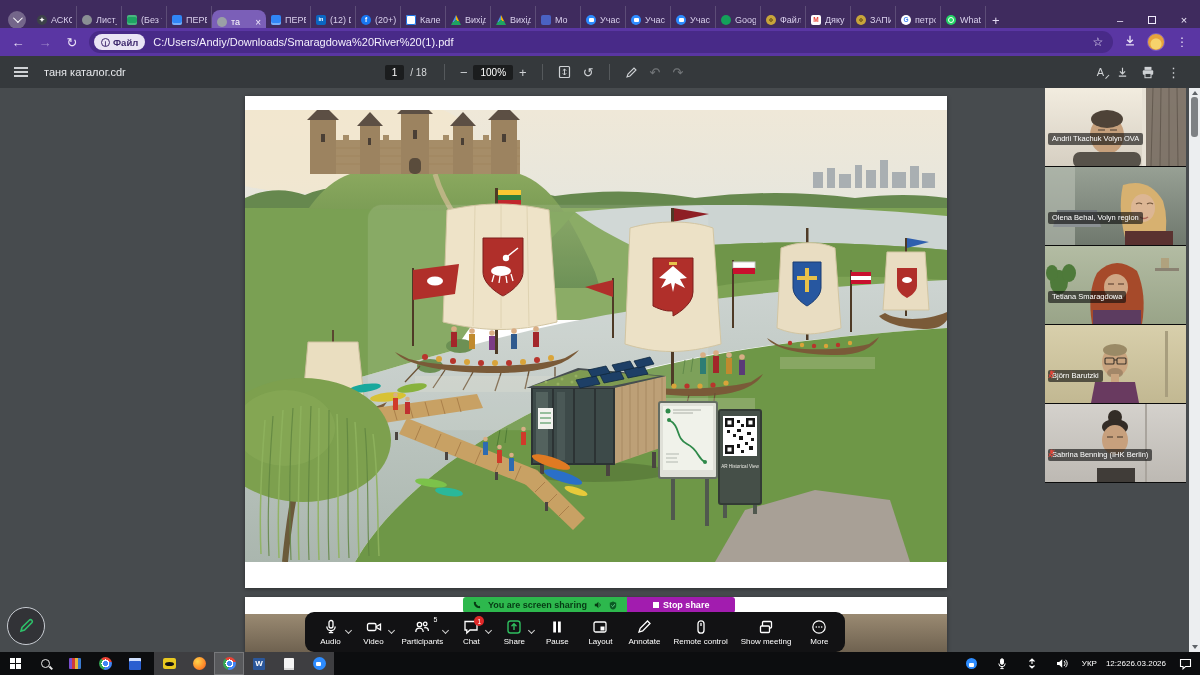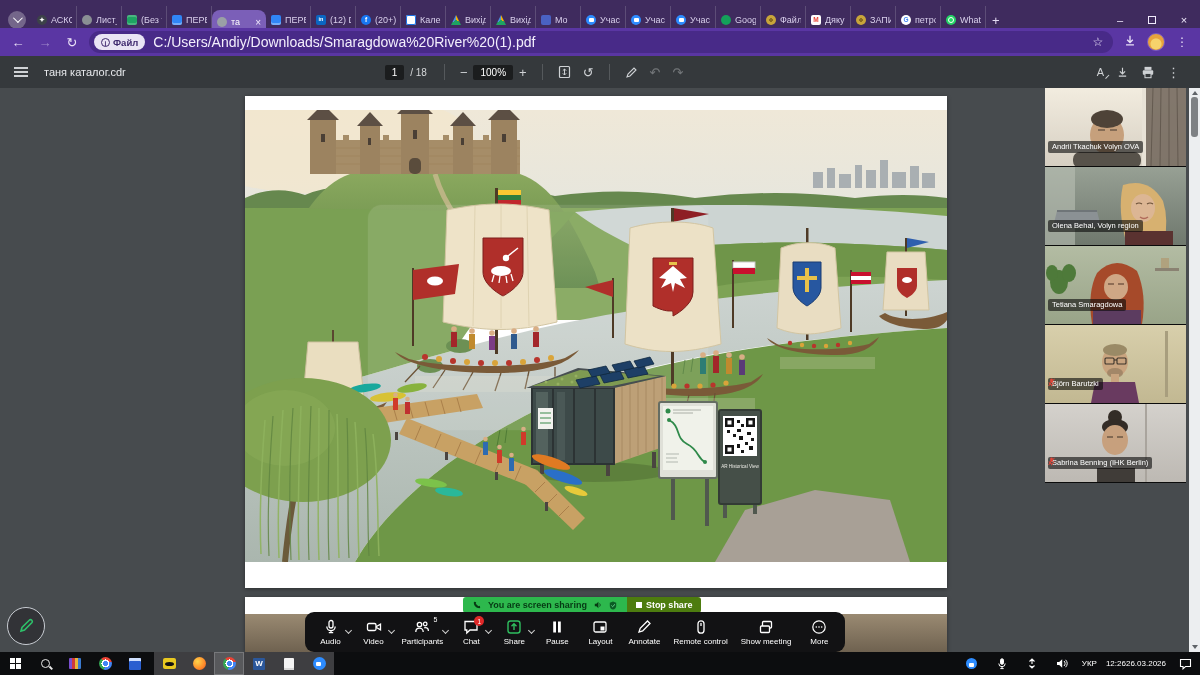--- a/index.html
+++ b/index.html
@@ -38,21 +38,21 @@
   .winbtn{width:32px;height:28px;display:flex;align-items:center;justify-content:center;color:#f0eafc;font-size:11px;}
   .winbtn .maxbox{width:8px;height:8px;border:1px solid #f0eafc;}
 
   
   .navbar{position:absolute;left:0;top:28px;width:1200px;height:28px;background:#5a36a3;display:flex;align-items:center;padding:0 8px;gap:7px;}
   .navbtn{color:#e9e1f7;font-size:13px;width:20px;text-align:center;flex:none;}
   .navbtn.dim{opacity:.45;}
   .omnibox{flex:1;min-width:0;height:22px;background:#482a88;border-radius:11px;display:flex;align-items:center;gap:8px;padding:0 5px 0 5px;justify-content:space-between;}
   .chip{flex:none;display:flex;align-items:center;gap:3px;background:#e9e4f4;color:#3f2a6e;font-size:9.5px;font-weight:bold;height:16px;padding:0 7px;border-radius:8px;}
   .chip .iic{width:9px;height:9px;border:1px solid #3f2a6e;border-radius:50%;font-size:6.5px;line-height:9px;text-align:center;font-weight:bold;}
-  .url{color:#f3effc;font-size:14px;white-space:nowrap;overflow:hidden;flex:1;}
+  .url{color:#f3effc;font-size:11px;white-space:nowrap;overflow:hidden;flex:1;}
   .navic{color:#e9e1f7;font-size:12px;flex:none;width:20px;text-align:center;}
   .avatar{width:18px;height:18px;border-radius:50%;background:radial-gradient(circle at 50% 62%,#f6d26b 0 5px,#e8a33d 6px);flex:none;border:1px solid #7c5cc0;}
 
   
   .pdfbar{position:absolute;left:0;top:56px;width:1200px;height:32px;background:#35393c;display:flex;align-items:center;padding:0 14px;color:#e8eaed;}
   .burger{width:14px;height:10px;border-top:2px solid #cfd2d5;border-bottom:2px solid #cfd2d5;position:relative;flex:none;}
   .burger::after{content:"";position:absolute;left:0;top:2px;width:14px;height:2px;background:#cfd2d5;}
   .pdftitle{font-size:11px;margin-left:16px;white-space:nowrap;}
   .sp1{flex:1;}
   .sp2{flex:1.55;}
@@ -76,27 +76,27 @@
   .vthumb{position:absolute;left:2px;top:9px;width:7px;height:40px;background:#7e8184;border-radius:3px;}
   .varr{position:absolute;left:2.5px;width:0;height:0;border-left:3px solid transparent;border-right:3px solid transparent;}
   .varr.up{top:3px;border-bottom:4px solid #5f6368;}
   .varr.dn{bottom:3px;border-top:4px solid #5f6368;}
 
   
   .zpanel{position:absolute;left:1045px;top:0;width:141px;height:395px;background:#0b0b0b;}
   .tile{position:relative;width:141px;height:78px;margin-bottom:1px;overflow:hidden;background:#232323;}
   .tile svg{position:absolute;left:0;top:0;}
   .tile.active{outline:2px solid #2fd06a;outline-offset:-2px;}
-  .pname{position:absolute;left:3px;bottom:13px;max-width:133px;background:rgba(12,12,12,.62);color:#fff;font-size:7.5px;line-height:1.1;padding:2px 4px;border-radius:2px;display:flex;align-items:center;gap:3px;white-space:nowrap;overflow:hidden;justify-content:flex-end;}
+  .pname{position:absolute;left:3px;bottom:21px;max-width:133px;background:rgba(12,12,12,.62);color:#fff;font-size:7.5px;line-height:1.1;padding:2px 4px;border-radius:2px;display:flex;align-items:center;gap:3px;white-space:nowrap;overflow:hidden;justify-content:flex-end;}
   .mmic{flex:none;display:block;}
 
   
   .banner{position:absolute;left:463px;top:509px;height:16px;display:flex;}
   .bgreen{display:flex;align-items:center;gap:7px;background:#2db84d;color:#063a14;font-weight:bold;font-size:9px;padding:0 10px;border-radius:3px 0 0 3px;}
-  .bstop{display:flex;align-items:center;gap:4px;background:#4d7c0f;color:#fff;font-weight:bold;font-size:9px;padding:0 9px;border-radius:0 3px 3px 0;}
+  .bstop{display:flex;align-items:center;gap:4px;background:#a21caf;color:#fff;font-weight:bold;font-size:9px;padding:0 26px;border-radius:0 3px 3px 0;}
   .stopsq{width:6px;height:6px;background:#fff;flex:none;}
 
   .ztoolbar{position:absolute;left:305px;top:524px;width:540px;height:40px;background:#121214;border-radius:9px;display:flex;justify-content:space-around;align-items:stretch;padding:3px 4px;}
   .zitem{position:relative;display:flex;flex-direction:column;align-items:center;justify-content:center;gap:2px;color:#fff;font-size:8px;min-width:42px;padding:0 6px;white-space:nowrap;}
   .zitem svg{display:block;}
   .zchev{position:absolute;right:1px;top:13px;width:5px;height:5px;border-right:1.2px solid #cfcfcf;border-bottom:1.2px solid #cfcfcf;transform:rotate(45deg);}
   .zbadge{position:absolute;top:1px;right:8px;background:#e02828;color:#fff;font-size:6.5px;min-width:10px;height:10px;border-radius:5px;display:flex;align-items:center;justify-content:center;padding:0 2px;}
   .zcount{position:absolute;top:1px;right:12px;color:#fff;font-size:7px;}
 
   .fab{position:absolute;left:7px;top:519px;width:38px;height:38px;border:1.5px solid #c8ccd2;border-radius:50%;background:rgba(32,33,36,.55);display:flex;align-items:center;justify-content:center;}

